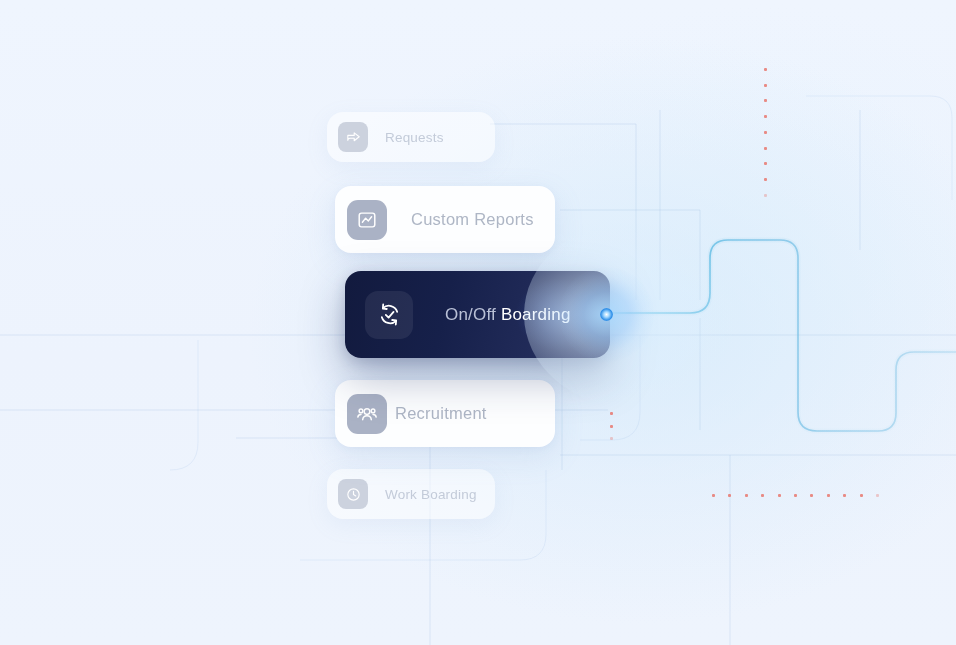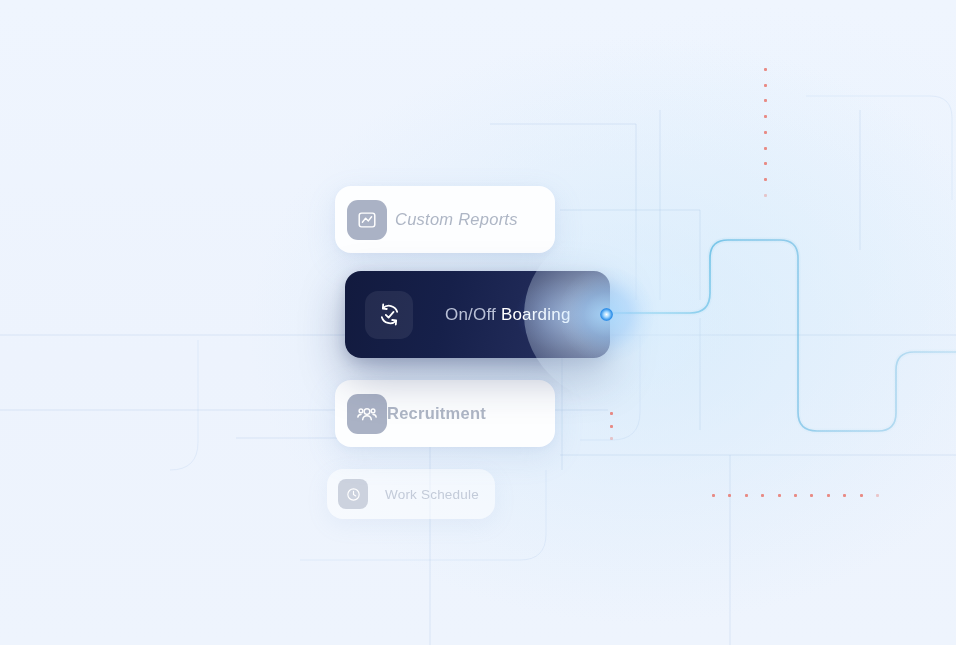--- a/index.html
+++ b/index.html
@@ -176,28 +176,36 @@
         <div class="dot" style="background: rgb(232, 116, 106); opacity: 0.82; top: 0px; left: 82px;"></div>
         <div class="dot" style="background: rgb(232, 116, 106); opacity: 0.82; top: 0px; left: 98px;"></div>
         <div class="dot" style="background: rgb(232, 116, 106); opacity: 0.82; top: 0px; left: 115px;"></div>
         <div class="dot" style="background: rgb(232, 116, 106); opacity: 0.82; top: 0px; left: 131px;"></div>
         <div class="dot" style="background: rgb(232, 116, 106); opacity: 0.82; top: 0px; left: 148px;"></div>
         <div class="dot" style="background: rgb(232, 116, 106); opacity: 0.35; top: 0px; left: 164px;"></div>
       </div>
     </div>
 
   <div class="menu-stack" id="menu-stack">
+      <div class="menu-card card-far" style="left: 327px; top: 112px; width: 168px; height: 50px; z-index: 10;">
+        <div class="card-icon" style="width: 30px; height: 30px; margin-left: 11px; border-radius: 8px;">
+          <svg width="17" height="17" viewBox="0 0 24 24">
+            <path d="M4 9 H13 V5.5 L20 11 L13 16.5 V13 H7 Q4 13 4 16 Z" fill="none" stroke="#ffffff" stroke-width="1.6" stroke-linecap="round" stroke-linejoin="round"></path>
+          </svg>
+        </div>
+        <div class="card-label" style="margin-left: 17px; position: relative;">Requests</div>
+      </div>
       <div class="menu-card card-mid" style="left: 335px; top: 186px; width: 220px; height: 67px; z-index: 29;">
         <div class="card-icon" style="width: 40px; height: 40px; margin-left: 12px; border-radius: 11px;">
           <svg width="22" height="22" viewBox="0 0 24 24">
             <rect x="3.5" y="4.5" width="17" height="15" rx="2.5" fill="none" stroke="#ffffff" stroke-width="1.6" stroke-linecap="round" stroke-linejoin="round"></rect>
             <path d="M7 14.5 L10.5 10 L13.5 13 L17 8.5" fill="none" stroke="#ffffff" stroke-width="1.6" stroke-linecap="round" stroke-linejoin="round"></path>
           </svg>
         </div>
-        <div class="card-label" style="margin-left: 8px; position: relative; font-style: italic;">Custom Reports</div>
+        <div class="card-label" style="margin-left: 24px; position: relative;">Custom Reports</div>
       </div>
       <div class="menu-card card-active" style="left: 345px; top: 271px; width: 265px; height: 87px; z-index: 40;">
         <div class="noise"></div>
         <div class="card-icon" style="width: 48px; height: 48px; margin-left: 20px; border-radius: 13px;">
           <svg width="27" height="27" viewBox="0 0 24 24">
             <path d="M5.2 14.4 A7.6 7.6 0 0 0 17.8 17.6" fill="none" stroke="#ffffff" stroke-width="1.6" stroke-linecap="round" stroke-linejoin="round"></path>
             <path d="M18.8 9.6 A7.6 7.6 0 0 0 6.2 6.4" fill="none" stroke="#ffffff" stroke-width="1.6" stroke-linecap="round" stroke-linejoin="round"></path>
             <path d="M6.4 3.1 L6.1 6.7 L9.6 7.1" fill="none" stroke="#ffffff" stroke-width="1.6" stroke-linecap="round" stroke-linejoin="round"></path>
             <path d="M17.6 20.9 L17.9 17.3 L14.4 16.9" fill="none" stroke="#ffffff" stroke-width="1.6" stroke-linecap="round" stroke-linejoin="round"></path>
             <path d="M8.7 12.3 L11.2 14.7 L15.6 9.7" fill="none" stroke="#ffffff" stroke-width="1.6" stroke-linecap="round" stroke-linejoin="round"></path>
@@ -209,30 +217,30 @@
         <div class="card-icon" style="width: 40px; height: 40px; margin-left: 12px; border-radius: 11px;">
           <svg width="22" height="22" viewBox="0 0 24 24">
             <circle cx="12" cy="9.4" r="3.1" fill="none" stroke="#ffffff" stroke-width="1.6" stroke-linecap="round" stroke-linejoin="round"></circle>
             <path d="M7.3 18.2 Q7.8 13.9 12 13.9 Q16.2 13.9 16.7 18.2" fill="none" stroke="#ffffff" stroke-width="1.6" stroke-linecap="round" stroke-linejoin="round"></path>
             <circle cx="5.4" cy="8.6" r="2" fill="none" stroke="#ffffff" stroke-width="1.6" stroke-linecap="round" stroke-linejoin="round"></circle>
             <path d="M2 15.3 Q2.4 12.5 5.4 12.5" fill="none" stroke="#ffffff" stroke-width="1.6" stroke-linecap="round" stroke-linejoin="round"></path>
             <circle cx="18.6" cy="8.6" r="2" fill="none" stroke="#ffffff" stroke-width="1.6" stroke-linecap="round" stroke-linejoin="round"></circle>
             <path d="M22 15.3 Q21.6 12.5 18.6 12.5" fill="none" stroke="#ffffff" stroke-width="1.6" stroke-linecap="round" stroke-linejoin="round"></path>
           </svg>
         </div>
-        <div class="card-label" style="position: relative; font-weight: bold;">Recruitment</div>
+        <div class="card-label" style="margin-left: 8px; position: relative;">Recruitment</div>
       </div>
       <div class="menu-card card-far" style="left: 327px; top: 469px; width: 168px; height: 50px; z-index: 10;">
         <div class="card-icon" style="width: 30px; height: 30px; margin-left: 11px; border-radius: 8px;">
           <svg width="17" height="17" viewBox="0 0 24 24">
             <circle cx="12" cy="12" r="8" fill="none" stroke="#ffffff" stroke-width="1.6" stroke-linecap="round" stroke-linejoin="round"></circle>
             <path d="M12 7.4 V12 L15.2 14" fill="none" stroke="#ffffff" stroke-width="1.6" stroke-linecap="round" stroke-linejoin="round"></path>
           </svg>
         </div>
-        <div class="card-label" style="margin-left: 17px; position: relative;">Work Schedule</div>
+        <div class="card-label" style="margin-left: 17px; position: relative;">Work Boarding</div>
       </div>
     </div>
 
   <div class="glow-node" id="glow-node" style="left: 600px; top: 308px; z-index: 45;">
     <div class="glow-wide"></div>
     <div class="glow-halo"></div>
     <div class="glow-core"></div>
   </div>
 
 </div>

